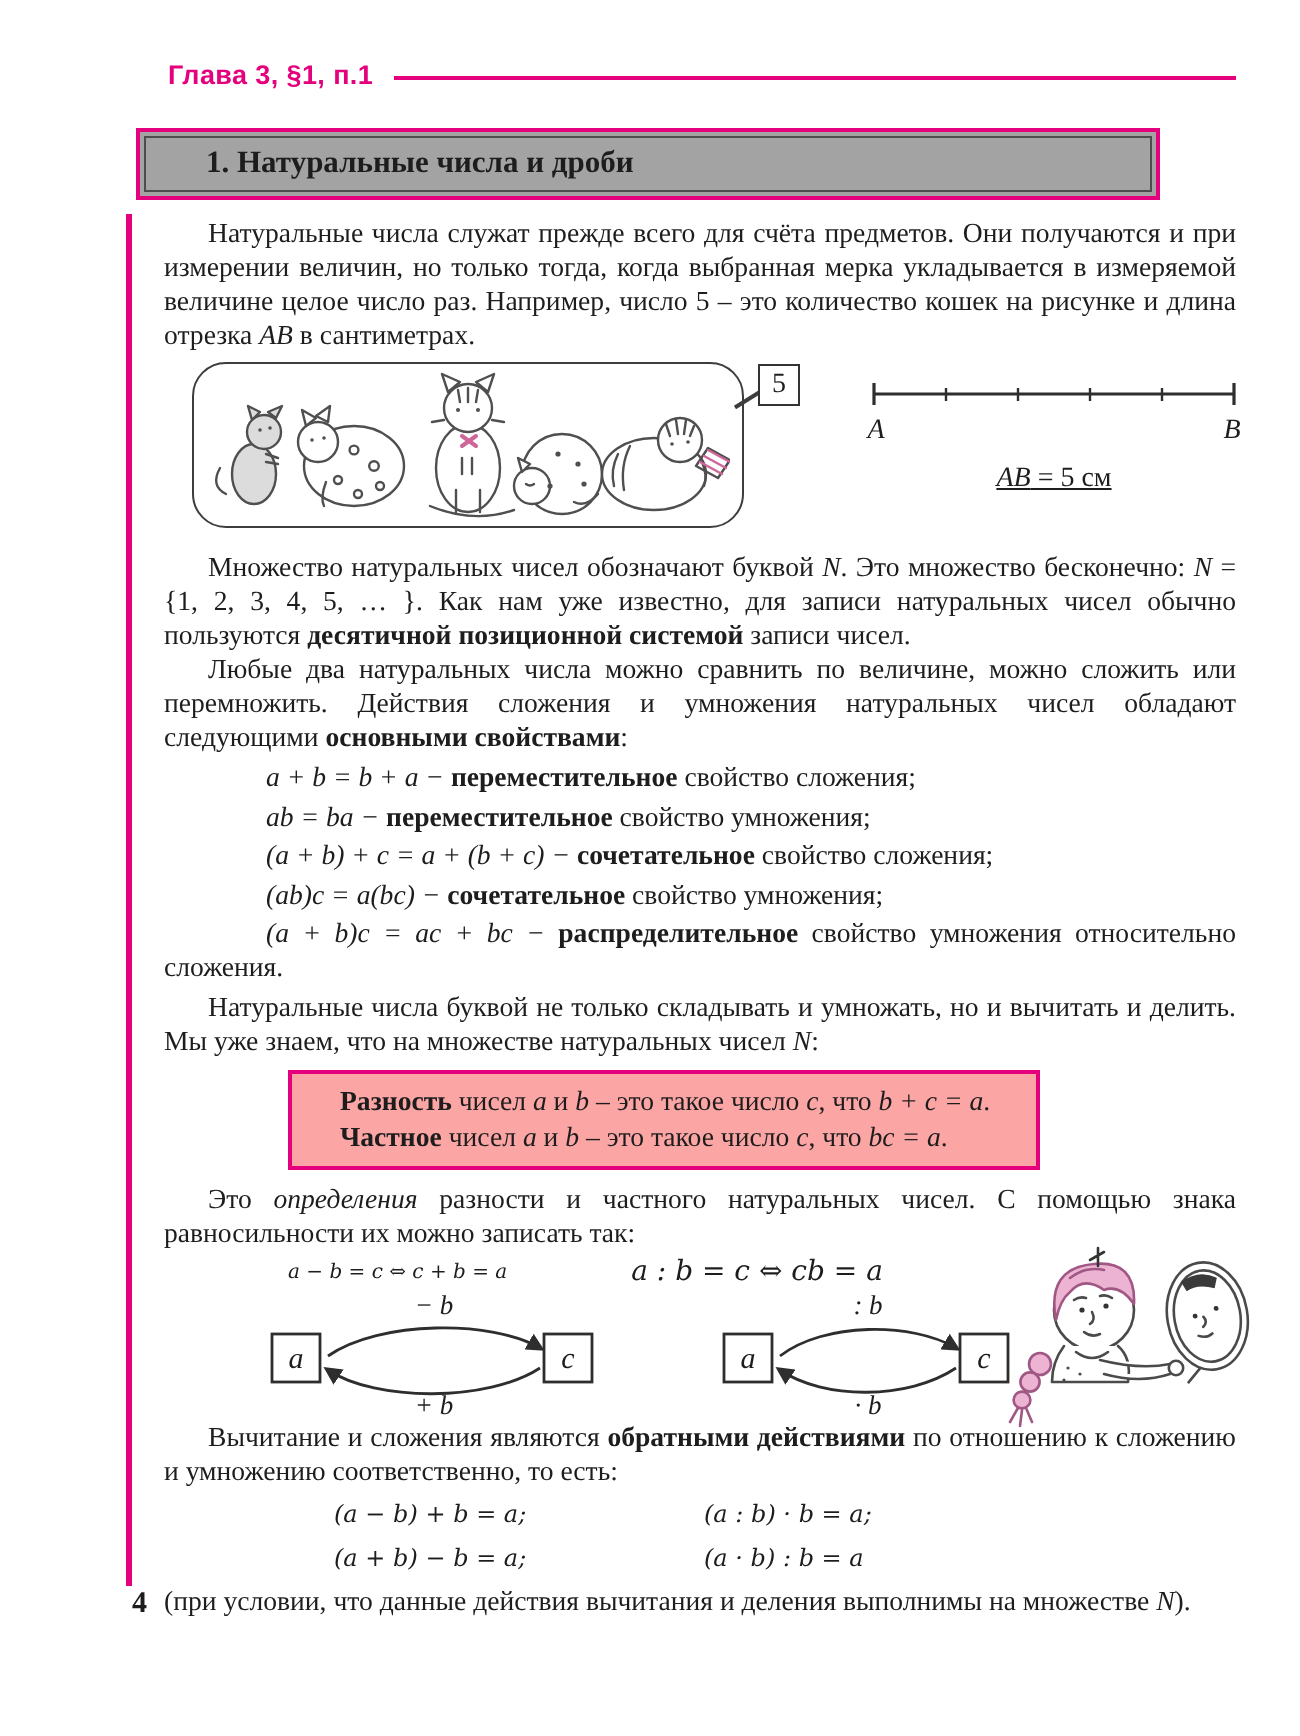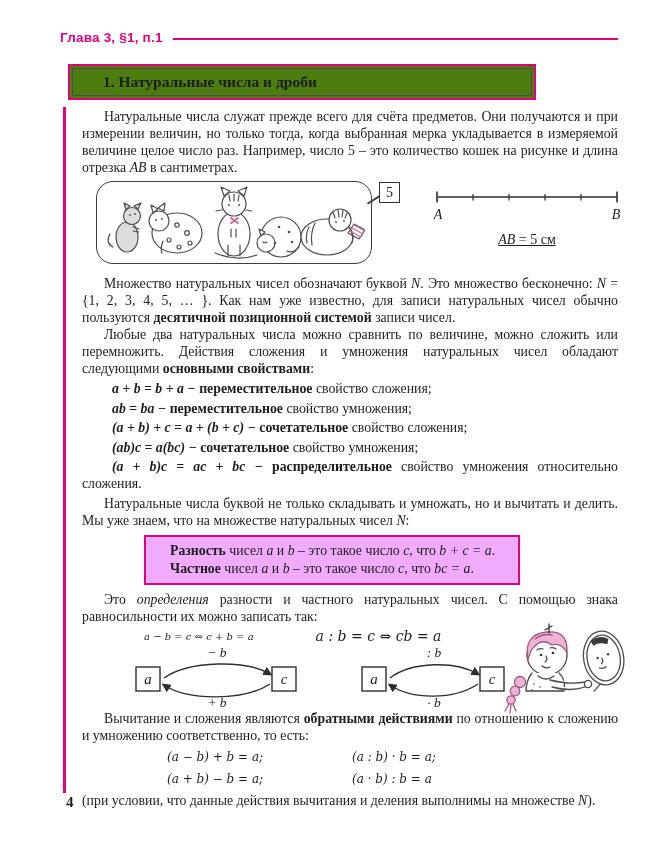--- a/index.html
+++ b/index.html
@@ -4,44 +4,44 @@
 <style>
   :root { --accent:#e5007d; --ink:#1d1d1d; --line:#4a4a4a; }
   * { box-sizing:border-box; }
   html,body { margin:0; padding:0; background:#fff; }
   .page {
     position:relative; width:650px; height:868px; background:#fff;
     font-family:"Liberation Serif", serif; color:var(--ink); overflow:hidden;
   }
   
   .chapter-row {
-    position:absolute; left:60px; top:30px; right:32px;
+    position:absolute; left:84px; top:30px; right:32px;
     display:flex; align-items:center;
     font-family:"Liberation Sans", sans-serif; font-weight:700;
     font-size:13.5px; color:var(--accent); letter-spacing:.2px;
   }
   .chapter-line { flex:1; height:2px; background:var(--accent); margin-left:10px; margin-top:2px; }
   
   .title-box {
-    position:absolute; left:68px; top:64px; width:468px;
-    border:2px solid var(--accent); padding:2px; background:#4d7c0f;
+    position:absolute; left:68px; top:64px; width:512px;
+    border:2px solid var(--accent); padding:2px; background:#a3a3a3;
   }
   .title-inner { border:1px solid #4d4d4d; padding:4px 10px 4px 30px; font-weight:700; font-size:15.5px; }
   
   .left-rule { position:absolute; left:63px; top:107px; width:2.5px; height:686px; background:var(--accent); }
   
   .content {
     position:absolute; left:82px; top:108px; width:536px;
     font-size:13.8px; line-height:17px; text-align:justify;
   }
   p.para { margin:0; text-indent:22px; }
   p.noindent { margin:0; text-indent:0; }
   .b { font-weight:700; }
   .i { font-style:italic; }
-  .f { font-weight:700; font-style:italic; }
+  .f { font-weight:400; font-style:italic;margin-left:21px; }
   .math { font-family:"DejaVu Serif", serif; font-style:italic; }
   
   .figure-row { display:flex; margin:5px 0 6px; height:88px; }
   .cats-wrap { position:relative; width:312px; margin-left:14px; flex:none; }
   .cats-box {
     width:276px; height:83px; border:1.6px solid #3d3d3d; border-radius:17px;
     display:flex; align-items:center; justify-content:center; background:#fff;
   }
   .callout-line { position:absolute; left:270px; top:17px; width:18px; height:1.6px; background:#3d3d3d; transform:rotate(-32deg); }
   .callout-box {
@@ -50,21 +50,21 @@
     font-size:14px; background:#fff;
   }
   .segment-block { margin-left:22px; padding-top:5px; width:194px; flex:none; text-align:center; }
   .segment-caption { margin-top:3px; font-size:14px; text-align:center;text-decoration:underline; }
   
   .props { margin:3px 0 2px; }
   .prop { text-indent:30px; margin:2.5px 0; }
   
   .def-box {
     margin:6px 0 6px 62px; width:376px; border:2px solid var(--accent);
-    padding:5px 8px 5px 24px; text-align:left; line-height:18px; background:#f0abfc;
+    padding:5px 8px 5px 24px; text-align:left; line-height:18px; background:#fca5a5;
   }
   
   .equiv-zone { position:relative; margin-top:3px; }
   .equiv-row { display:flex; text-align:left; }
   .equiv-left  { margin-left:62px; font-size:10px; }
   .equiv-right { margin-left:62px; font-size:14px; }
   .diagram-row { display:flex; margin-top:1px; }
   .diagram-row svg { flex:none; }
   .diag-left { margin-left:48px; }
   .diag-right { margin-left:56px; }

